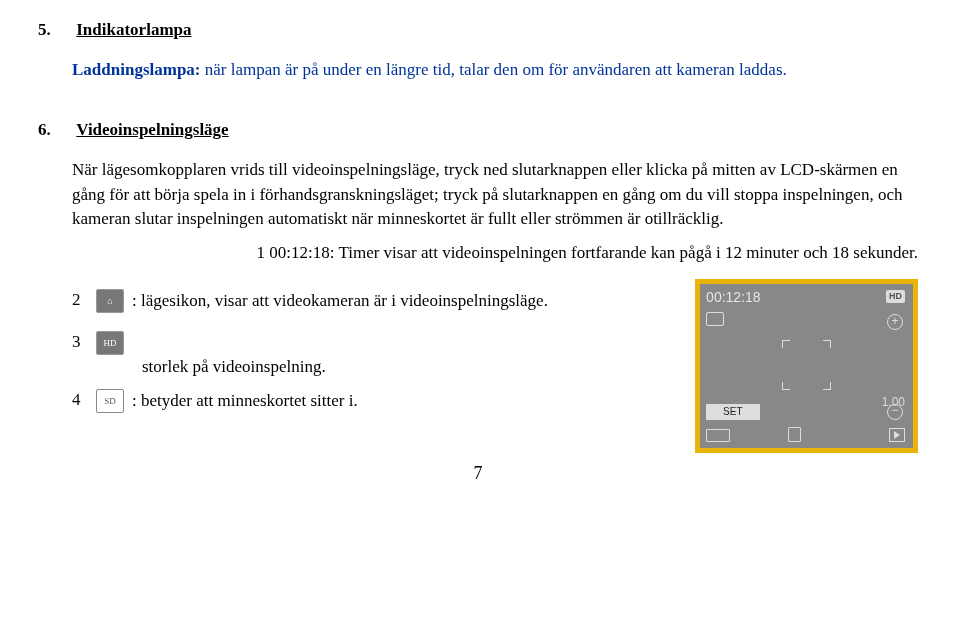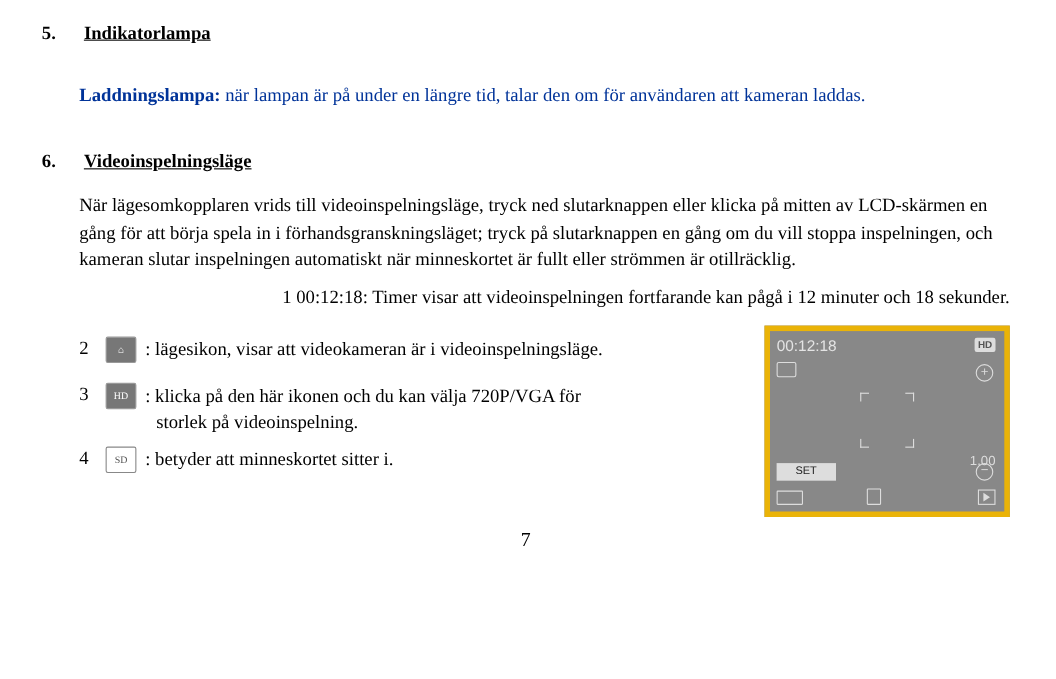--- a/index.html
+++ b/index.html
@@ -30,21 +30,21 @@
       font-weight: bold;
     }
     .sec5-sub-label { display: inline; }
     .sec5-sub-rest {
       color: #003399;
       font-weight: normal;
       display: inline;
     }
     .sec5-sub2 {
       margin-left: 34px;
-      margin-top: 33px;
+      margin-top: 16px;
       color: #003399;
     }
     .sec5-sub2-label { font-weight: bold; }
     .sec6-head { margin-top: 36px; }
     .sec6-body {
       margin-left: 34px;
       margin-top: 16px;
       max-width: 880px;
     }
     .sec6-list1 {
@@ -242,23 +242,20 @@
 <div class="twocol">
   <div class="leftcol">
     <div class="row2">
       <span class="row-num">2</span>
       <span class="icon-slot">⌂</span>
       <span class="row-text">: lägesikon, visar att videokameran är i videoinspelningsläge.</span>
     </div>
     <div class="row3" style="margin-top:18px; align-items:flex-start;">
       <span class="row-num">3</span>
       <span class="icon-slot">HD</span>
-      <span class="row3-text">
-        <span>: klicka på den här ikonen och du kan välja 720P/VGA för</span>
-      </span>
     </div>
     <div>
       <span class="line2">storlek på videoinspelning.</span>
     </div>
     <div class="row4">
       <span class="row-num">4</span>
       <span class="icon-slot sd">SD</span>
       <span class="row-text">: betyder att minneskortet sitter i.</span>
     </div>
   </div>

